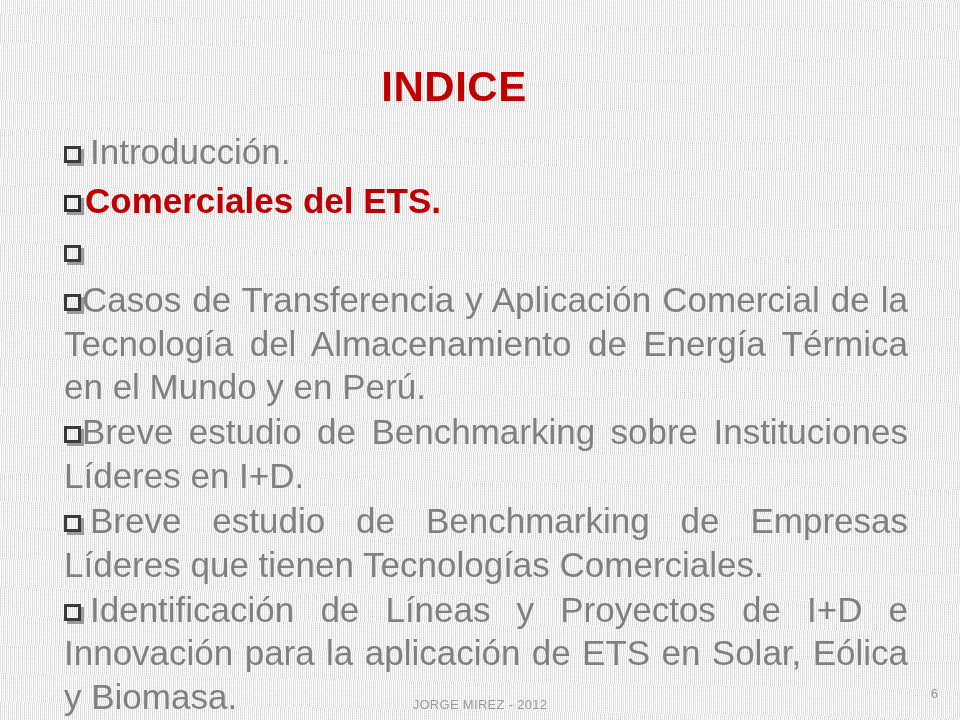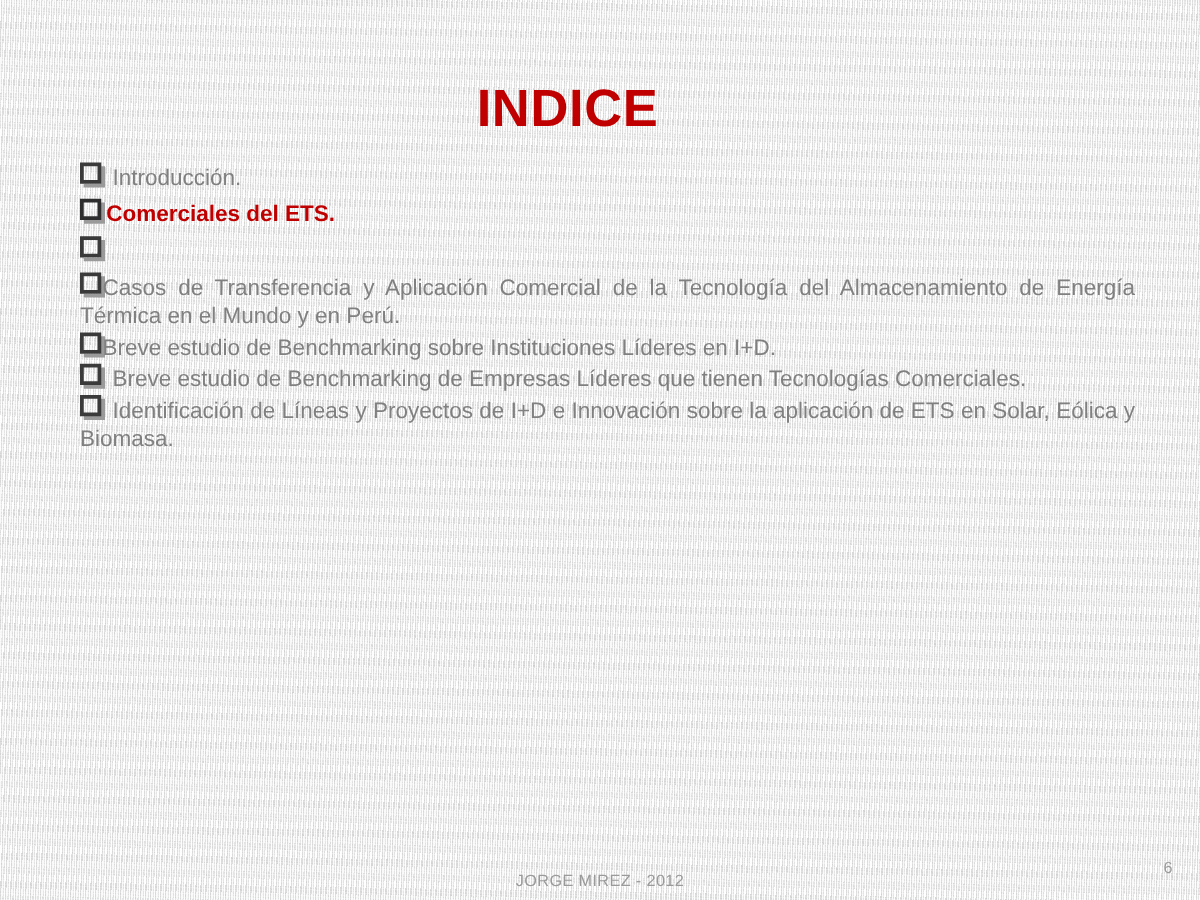--- a/index.html
+++ b/index.html
@@ -72,21 +72,21 @@
   #body-list {
     position: absolute;
     top: 130px;
     left: 52px;
     width: 856px;
     z-index: 3;
   }
 
   .bullet-item {
     color: #808080;
-    font-size: 18px;
+    font-size: 35px;
     line-height: 1.24;
     margin: 0 0 2px 0;
     text-align: justify;
     text-justify: inter-word;
     text-indent: 0;
     -webkit-hyphens: none;
     hyphens: none;
     padding-left: 12px;
   }
   
@@ -159,21 +159,21 @@
   <h1 id="title">INDICE</h1>
 
   <div id="body-list">
 
   <p class="bullet-item short"><span class="box-glyph gap-wide"></span><span class="line-flow">Introducción.</span></p>
       <p class="bullet-item short accent"><span class="box-glyph gap-small"></span><span class="line-flow">Comerciales del ETS.</span></p>
       <p class="bullet-item short"><span class="box-glyph gap-wide"></span></p>
       <p class="bullet-item"><span class="box-glyph gap-none"></span><span class="line-flow">Casos de Transferencia y Aplicación Comercial de la Tecnología del Almacenamiento de Energía Térmica en el Mundo y en Perú.</span></p>
       <p class="bullet-item"><span class="box-glyph gap-none"></span><span class="line-flow">Breve estudio de Benchmarking sobre Instituciones Líderes en I+D.</span></p>
       <p class="bullet-item"><span class="box-glyph gap-wide"></span><span class="line-flow">Breve estudio de Benchmarking de Empresas Líderes que tienen Tecnologías Comerciales.</span></p>
-      <p class="bullet-item"><span class="box-glyph gap-wide"></span><span class="line-flow">Identificación de Líneas y Proyectos de I+D e Innovación sobre la aplicación de ETS en Solar, Eólica y Biomasa.</span></p>
+      <p class="bullet-item"><span class="box-glyph gap-wide"></span><span class="line-flow">Identificación de Líneas y Proyectos de I+D e Innovación para la aplicación de ETS en Solar, Eólica y Biomasa.</span></p>
     </div>
 
   <div id="footer">
     <div id="footer-center">JORGE MIREZ - 2012</div>
     <div id="footer-page">6</div>
   </div>
 
 </div>
 
 </body></html>

